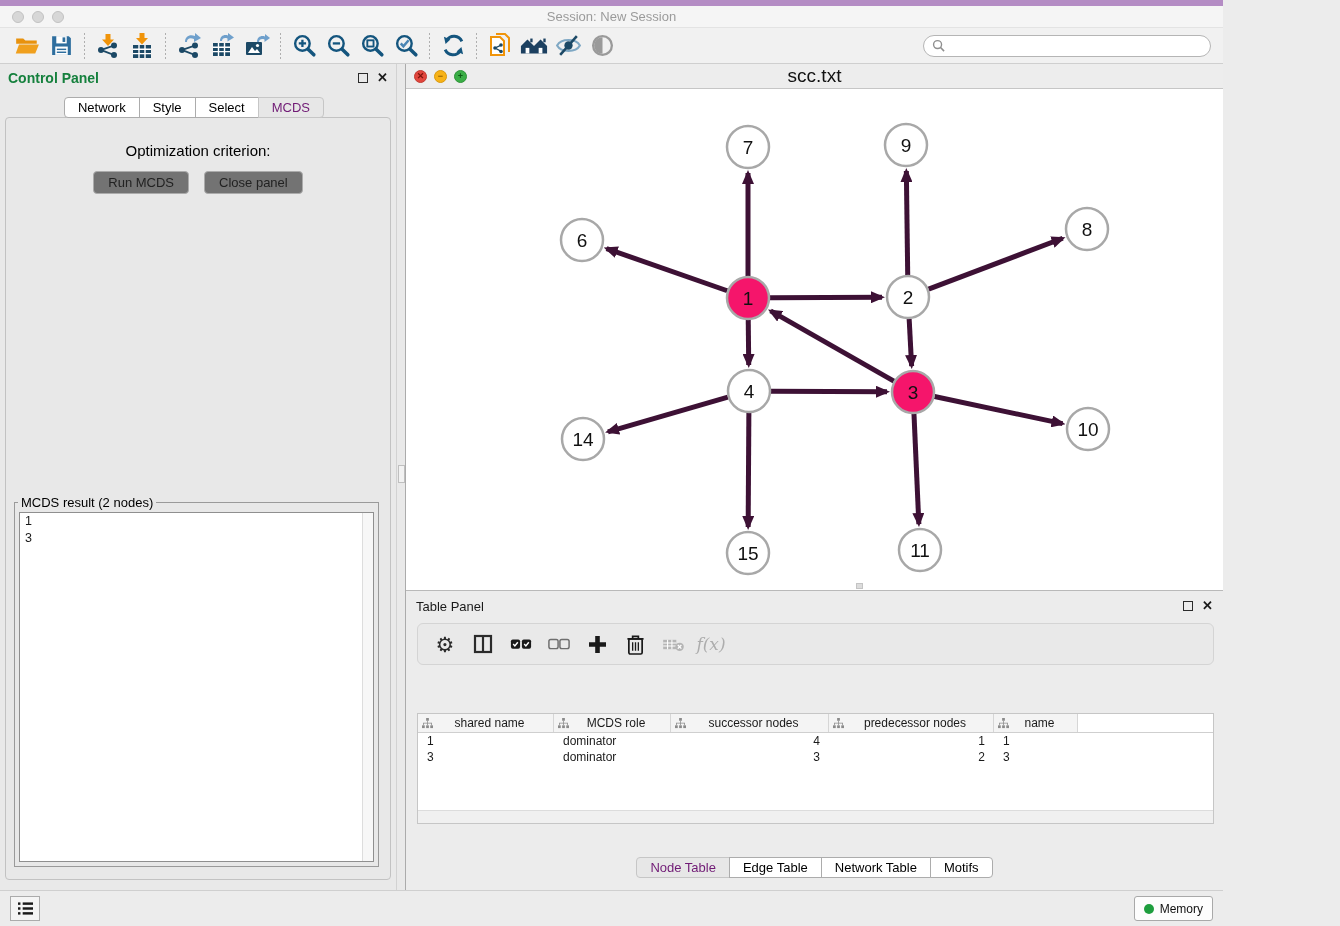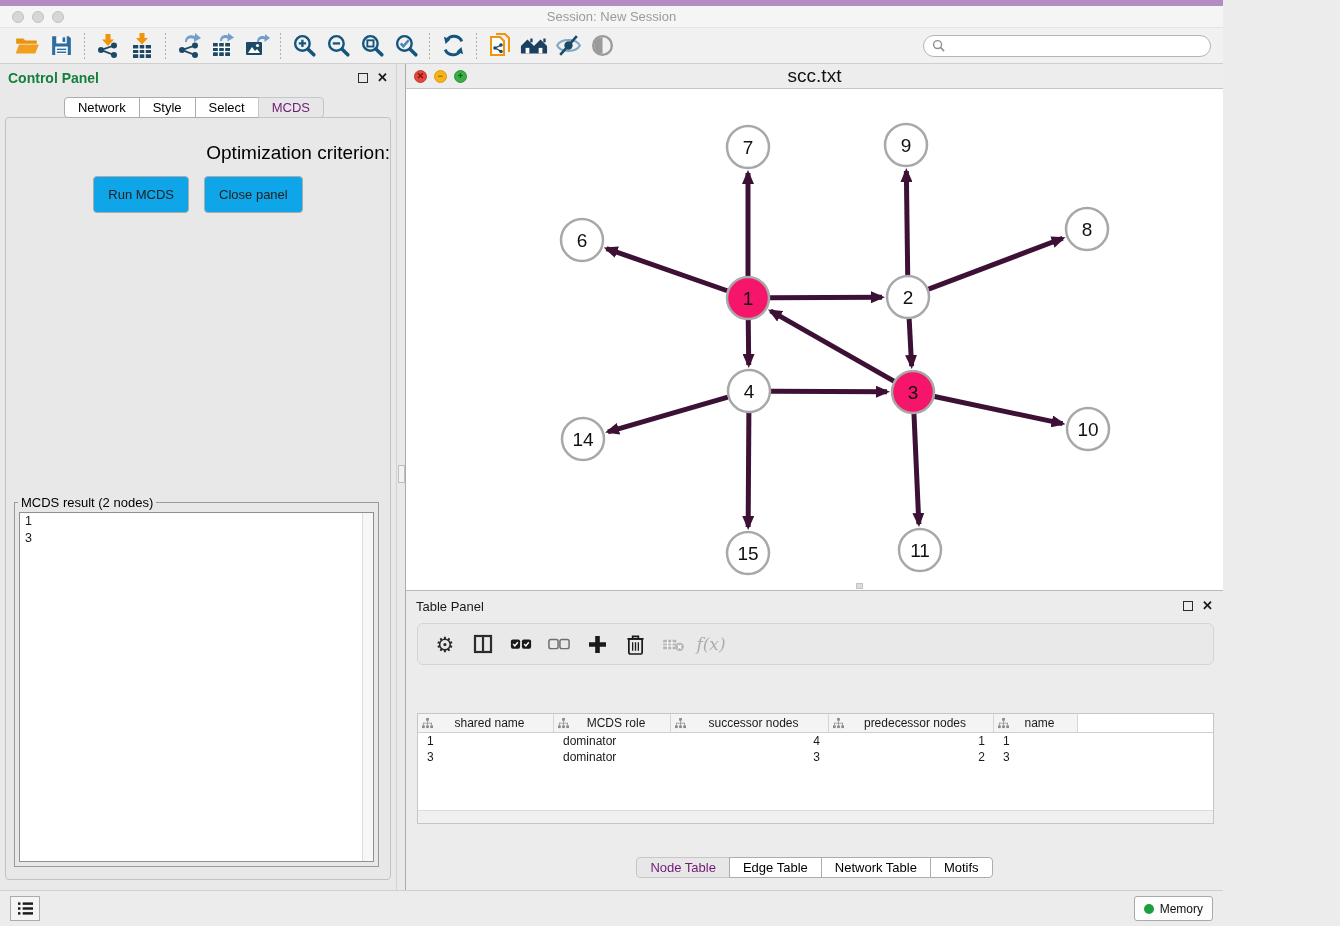--- a/index.html
+++ b/index.html
@@ -68,36 +68,36 @@
     margin-left:-1px; color:#000;
   }
   .tab-btn:first-child { border-radius:4px 0 0 4px; margin-left:0; }
   .tab-btn:last-child { border-radius:0 4px 4px 0; }
   .tab-btn.selected { background:#E7E7E7; color:#701a75; border-color:#C6C6C6; }
 
   .cp-content {
     position:absolute; left:5px; right:5px; top:53px; bottom:10px;
     background:#E8E8E8; border:1px solid #C2C2C2; border-radius:4px;
   }
-  .opt-label { text-align:right; margin-top:24px; font-size:19px; color:#000; }
+  .opt-label { text-align:center; margin-top:24px; font-size:15px; color:#000; }
   .opt-select {
     margin:9px auto 0; width:308px; height:23px; background:#FFF;
     border:1px solid #ABABAB; border-radius:4px;
     display:flex; align-items:center; padding:0 6px 0 9px; font-size:13px;
   }
   .opt-select .sel-text { flex:1; }
   .stepper { display:flex; flex-direction:column; gap:2px; align-items:center; }
   .stepper i { display:block; width:0; height:0; border-left:4px solid transparent; border-right:4px solid transparent; }
   .stepper .up { border-bottom:5px solid #4A4A4A; }
   .stepper .down { border-top:5px solid #4A4A4A; }
 
   .cp-buttons { display:flex; justify-content:center; gap:15px; margin-top:12px; }
   .cp-btn {
-    background:#0ea5e9; border:1px solid #ABABAB; border-radius:4px;
-    padding:10px 14px; font-size:13px; min-width:92px; text-align:center;
+    background:#737373; border:1px solid #ABABAB; border-radius:4px;
+    padding:3px 14px; font-size:13px; min-width:92px; text-align:center;
   }
 
   .mcds-fieldset {
     position:absolute; left:8px; right:11px; top:377px; bottom:12px;
     border:1px solid #9A9A9A; padding:0;
   }
   .mcds-fieldset legend { font-size:13px; color:#000; margin-left:3px; padding:0 3px; }
   .mcds-result-box {
     position:absolute; left:4px; right:4px; top:2px; bottom:4px;
     background:#FFF; border:1px solid #8F8F8F; overflow:hidden;

